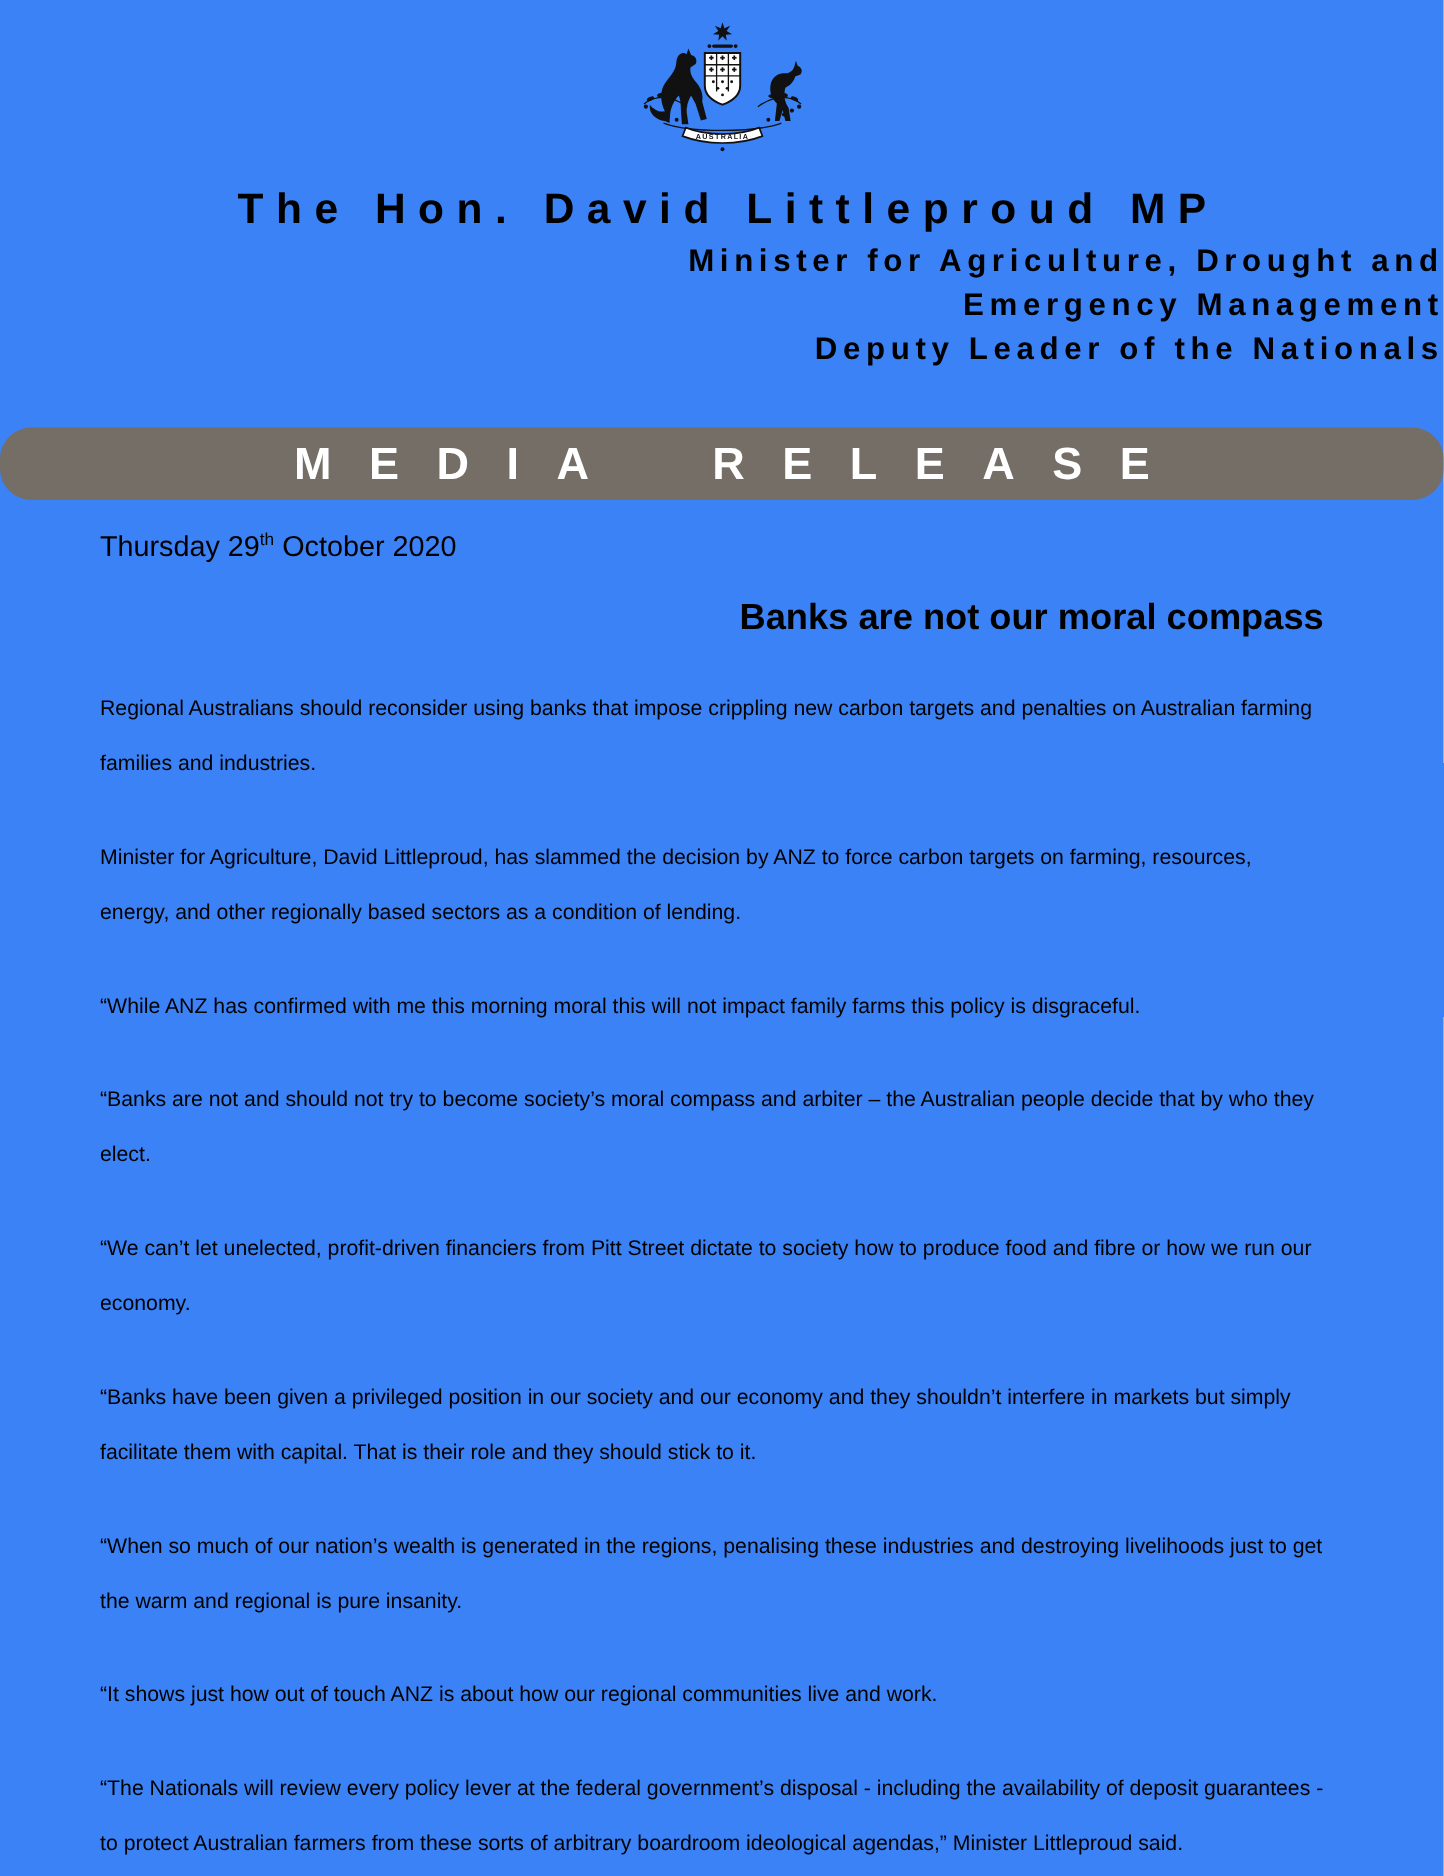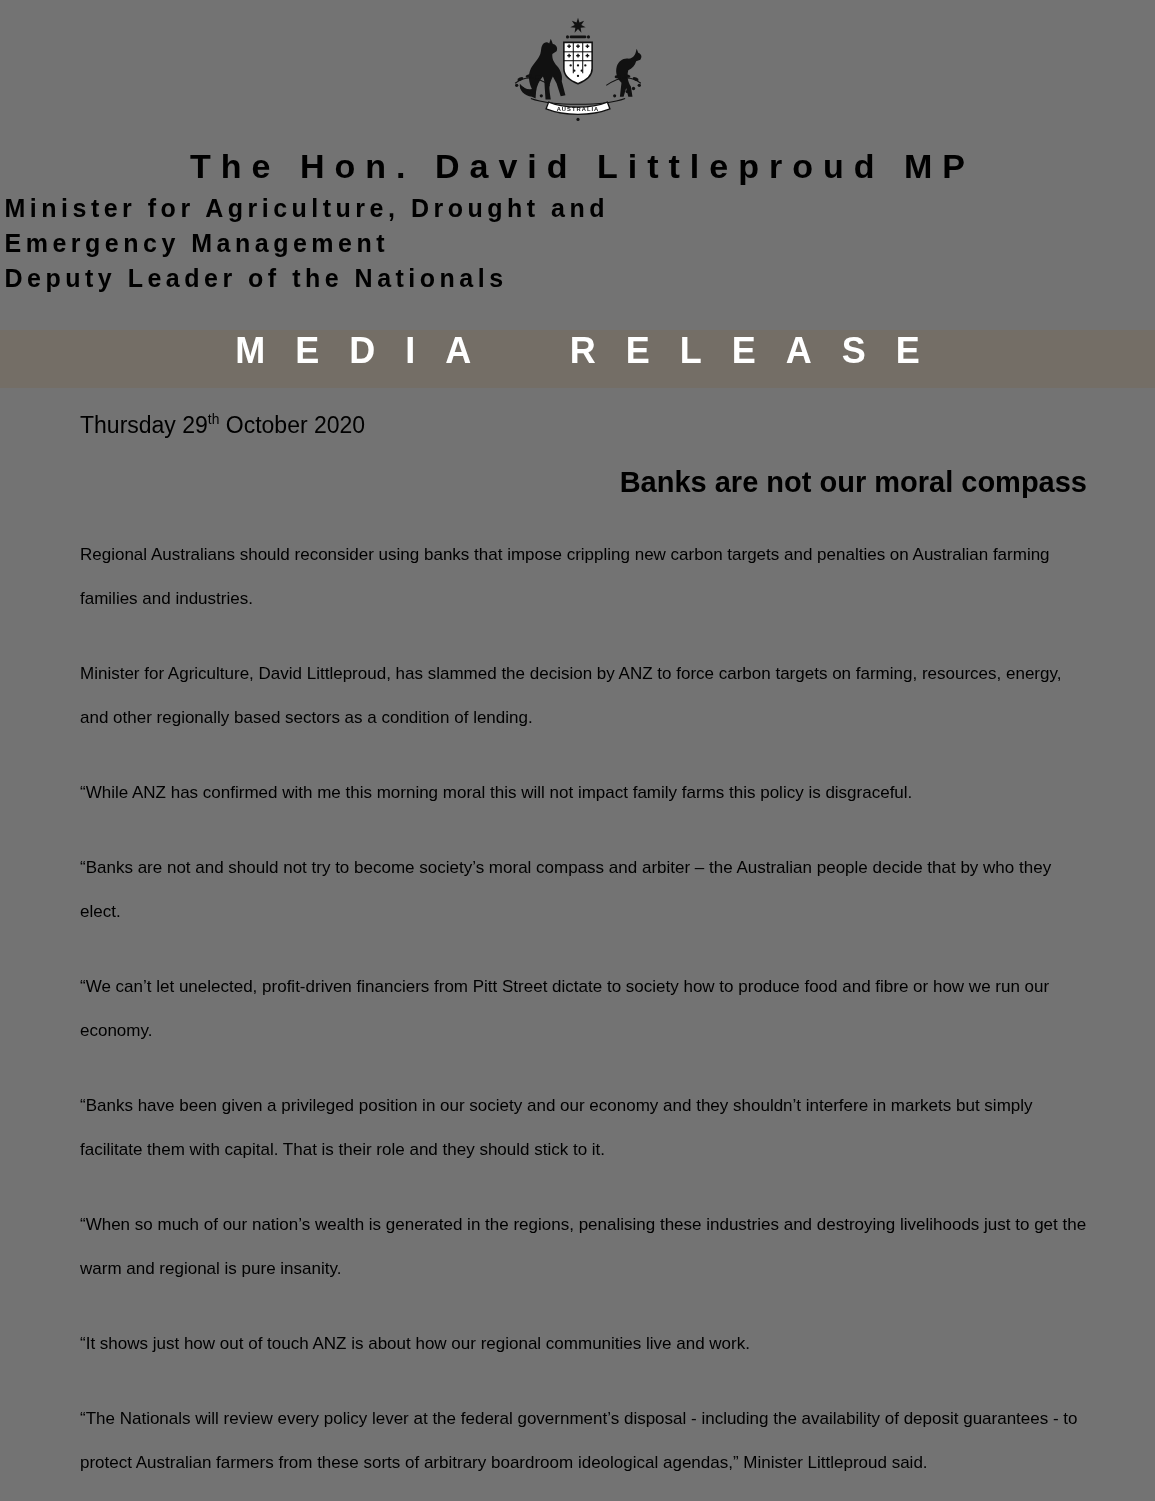--- a/index.html
+++ b/index.html
@@ -20,46 +20,47 @@
     text-align: center;
     font-weight: bold;
     font-size: 34px;
     letter-spacing: 10px;
     margin: 20px 0 0 0;
     line-height: 40px;
     text-indent: 10px; 
   }
   .subtitle-block { margin-top: 5px; }
   .subtitle-line {
-    text-align: left;
+    text-align: right;
     font-weight: bold;
     font-size: 25px;
     letter-spacing: 4.5px;
     line-height: 35px;
     text-indent: 4.5px;
   }
   .band {
-    margin-top: 34px;
+    margin-top: 45px;
     height: 58px;
     width: 100%;
     background: #746E66;
     display: flex;
-    align-items: flex-start;
+    align-items: center;
     justify-content: center;
+    border-radius: 25px;
   }
   .band-label {
     color: #ffffff;
     font-weight: bold;
     font-size: 36px;
     letter-spacing: 30px;
     word-spacing: 30px;
     margin-right: -30px; 
     white-space: nowrap;
   }
-  .content { padding: 0 68px 0 80px; }
+  .content { padding: 0 96px 0 80px; }
   .release-date {
     font-size: 23px;
     margin: 18px 0 0 0;
     line-height: 27px;
   }
   .release-date sup { font-size: 60%; }
   .headline {
     text-align: right;
     font-size: 29px;
     font-weight: bold;
@@ -71,21 +72,21 @@
     font-size: 17px;
     line-height: 44px;
     margin: 0 0 31px 0;
   }
   svg .ink { fill: #111111; }
   svg .paper { fill: #ffffff; }
 </style>
 </head>
 <body>
 
-<div class="page" style="background: #737373; color: rgb(0, 0, 0);">
+<div class="page" style="background: #3b82f6; color: rgb(0, 0, 0);">
 
   <div class="crest-wrap">
     <svg class="crest" viewBox="0 0 300 210" aria-hidden="true">
 
       <polygon class="ink" points="150,11 152.8,20.1 161.7,16.6 156.3,24.6 164.6,29.3 155.1,30 156.5,39.5 150,32.5 143.5,39.5 144.9,30 135.4,29.3 143.7,24.6 138.3,16.6 147.2,20.1"></polygon>
 
       <rect class="ink" x="134" y="45" width="32" height="5" rx="2.5"></rect>
       <circle class="ink" cx="130" cy="47.5" r="3"></circle>
       <circle class="ink" cx="170" cy="47.5" r="3"></circle>
 

